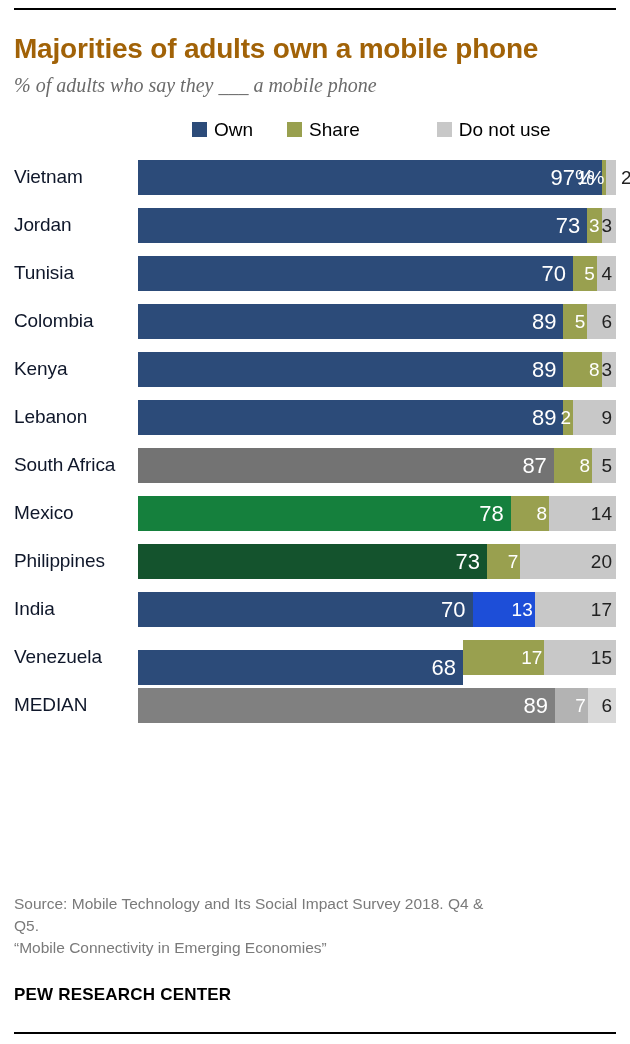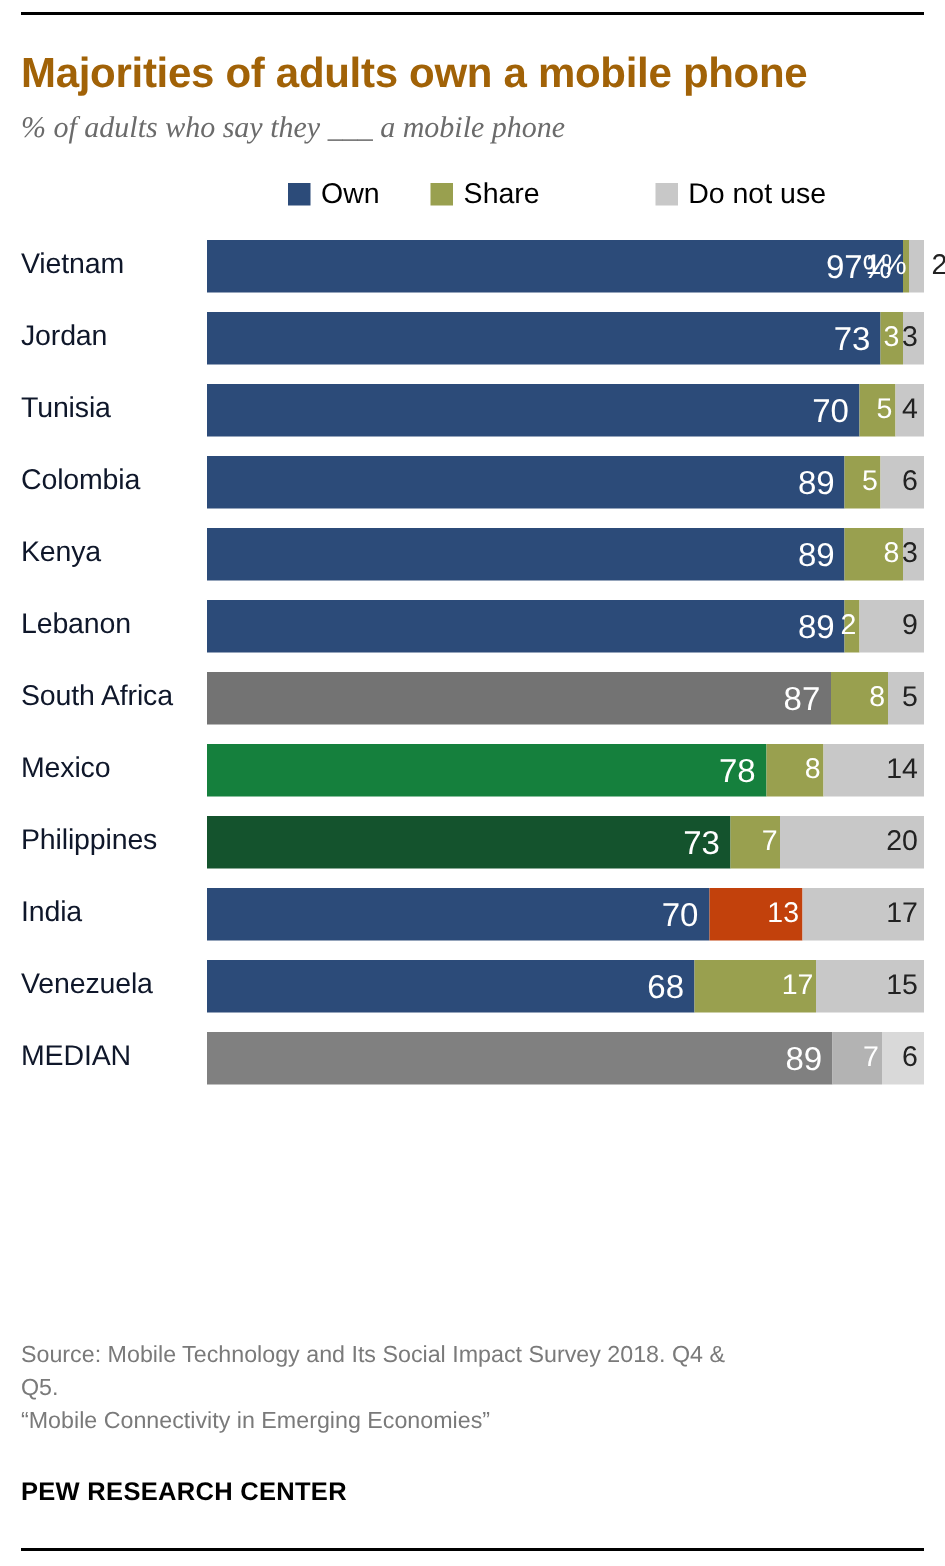--- a/index.html
+++ b/index.html
@@ -327,32 +327,32 @@
             <span class="val-none">20</span>
           </div>
         </div>
       </div>
       <div class="row">
         <div class="row-label">India</div>
         <div class="bar-track">
           <div class="bar seg-own" style="left: 0%; width: 70%; background: rgb(44, 75, 121);">
             <span class="val val-own">70</span>
           </div>
-          <div class="bar" style="left: 70%; width: 13%; background: #c2410c; text-align: right;">
+          <div class="bar" style="left: 70%; width: 13%; background: #1d4ed8; text-align: right;">
             <span class="val-share">13</span>
           </div>
           <div class="bar" style="left: 83%; width: 17%; background: rgb(200, 200, 200);">
             <span class="val-none">17</span>
           </div>
         </div>
       </div>
       <div class="row">
         <div class="row-label">Venezuela</div>
         <div class="bar-track">
-          <div class="bar seg-own" style="left: 0%; width: 68%; background: rgb(44, 75, 121);">
+          <div class="bar seg-own" style="left: 0%; width: 68%; background: rgb(44, 75, 121); margin-top: 10px;">
             <span class="val val-own">68</span>
           </div>
           <div class="bar" style="left: 68%; width: 17%; background: rgb(153, 160, 79);">
             <span class="val-share">17</span>
           </div>
           <div class="bar" style="left: 85%; width: 15%; background: rgb(200, 200, 200);">
             <span class="val-none">15</span>
           </div>
         </div>
       </div>

